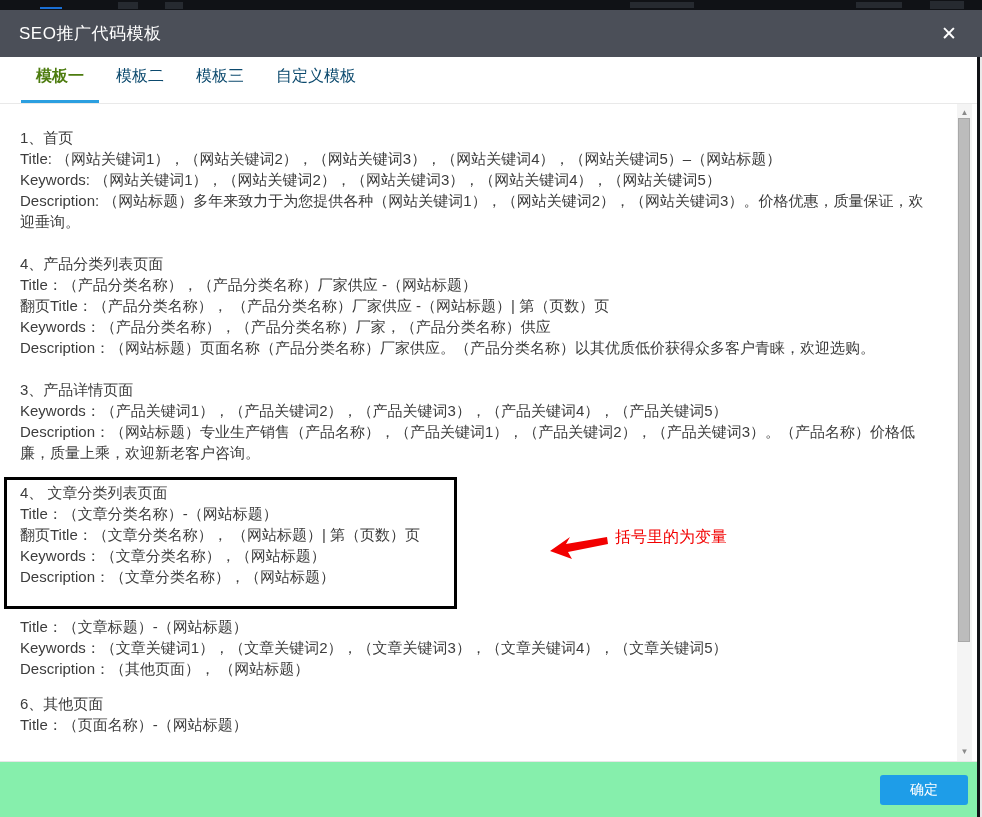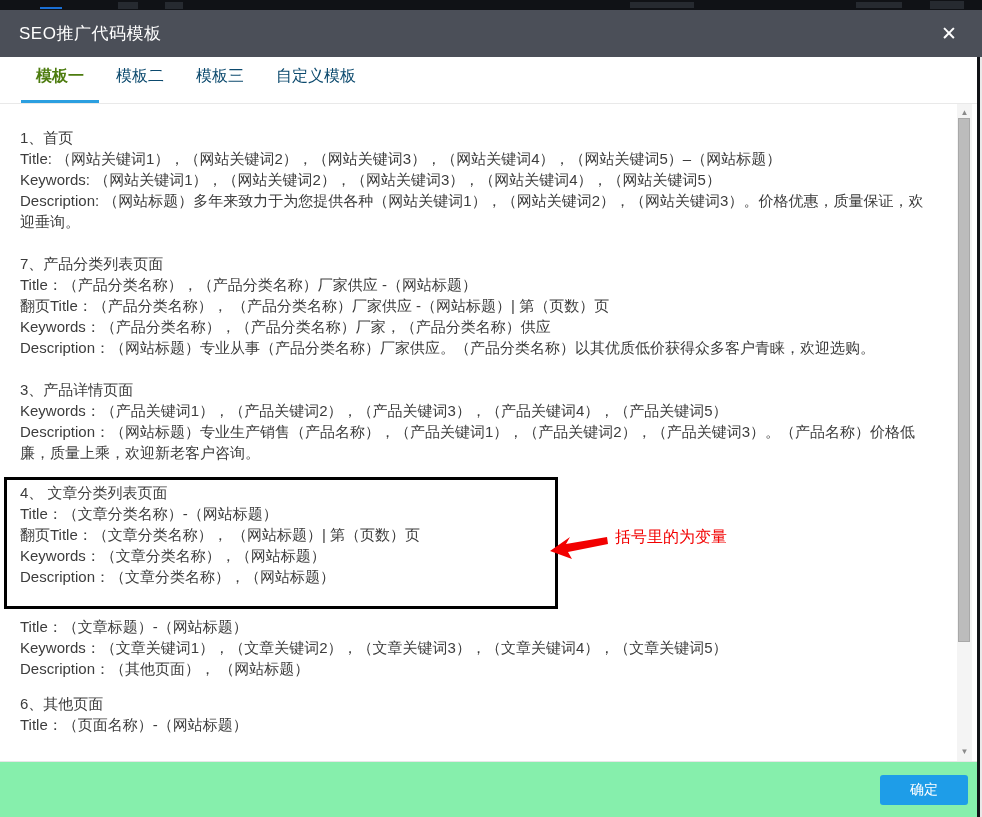--- a/index.html
+++ b/index.html
@@ -44,21 +44,21 @@
     position:relative;height:657px;overflow:hidden;
     padding:23px 42px 0 20px;box-sizing:border-box;
     font-size:15px;line-height:21px;color:#3c3c3c;
   }
   .modal-body p{margin:0;}
   .section{margin-bottom:21px;}
   .section.tight{margin-bottom:14px;}
 
   .s4-wrap{position:relative;margin-top:-7px;margin-bottom:7px;}
   .highlight-box{
-    border:3px solid #000000;width:554px;box-sizing:border-box;
+    border:3px solid #000000;width:453px;box-sizing:border-box;
     margin-left:-16px;padding:2px 10px 19px 13px;
   }
   .annotation-arrow{position:absolute;left:530px;top:55px;}
   .annotation-label{
     position:absolute;left:595px;top:49px;
     color:#f20000;font-size:16px;white-space:nowrap;
   }
 
   
   .scrollbar{position:absolute;top:0;right:5px;width:15px;height:657px;background:#f4f4f4;}
@@ -116,25 +116,25 @@
   <div class="modal-body">
 
     <div class="section">
       <p>1、首页</p>
       <p>Title: （网站关键词1），（网站关键词2），（网站关键词3），（网站关键词4），（网站关键词5）–（网站标题）</p>
       <p>Keywords: （网站关键词1），（网站关键词2），（网站关键词3），（网站关键词4），（网站关键词5）</p>
       <p>Description: （网站标题）多年来致力于为您提供各种（网站关键词1），（网站关键词2），（网站关键词3）。价格优惠，质量保证，欢迎垂询。</p>
     </div>
 
     <div class="section">
-      <p>7、产品分类列表页面</p>
+      <p>4、产品分类列表页面</p>
       <p>Title：（产品分类名称），（产品分类名称）厂家供应 -（网站标题）</p>
       <p>翻页Title：（产品分类名称）， （产品分类名称）厂家供应 -（网站标题）| 第（页数）页</p>
       <p>Keywords：（产品分类名称），（产品分类名称）厂家，（产品分类名称）供应</p>
-      <p>Description：（网站标题）专业从事（产品分类名称）厂家供应。（产品分类名称）以其优质低价获得众多客户青睐，欢迎选购。</p>
+      <p>Description：（网站标题）页面名称（产品分类名称）厂家供应。（产品分类名称）以其优质低价获得众多客户青睐，欢迎选购。</p>
     </div>
 
     <div class="section">
       <p>3、产品详情页面</p>
       <p>Keywords：（产品关键词1），（产品关键词2），（产品关键词3），（产品关键词4），（产品关键词5）</p>
       <p>Description：（网站标题）专业生产销售（产品名称），（产品关键词1），（产品关键词2），（产品关键词3）。（产品名称）价格低廉，质量上乘，欢迎新老客户咨询。</p>
     </div>
 
     <div class="s4-wrap">
       <div class="highlight-box">

